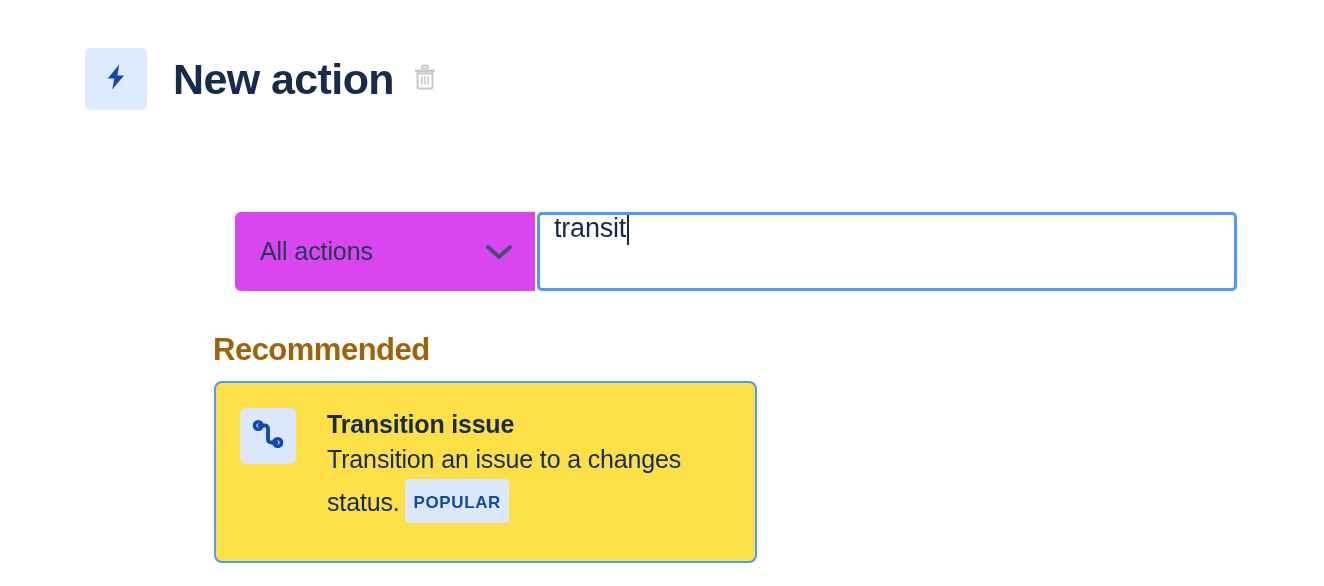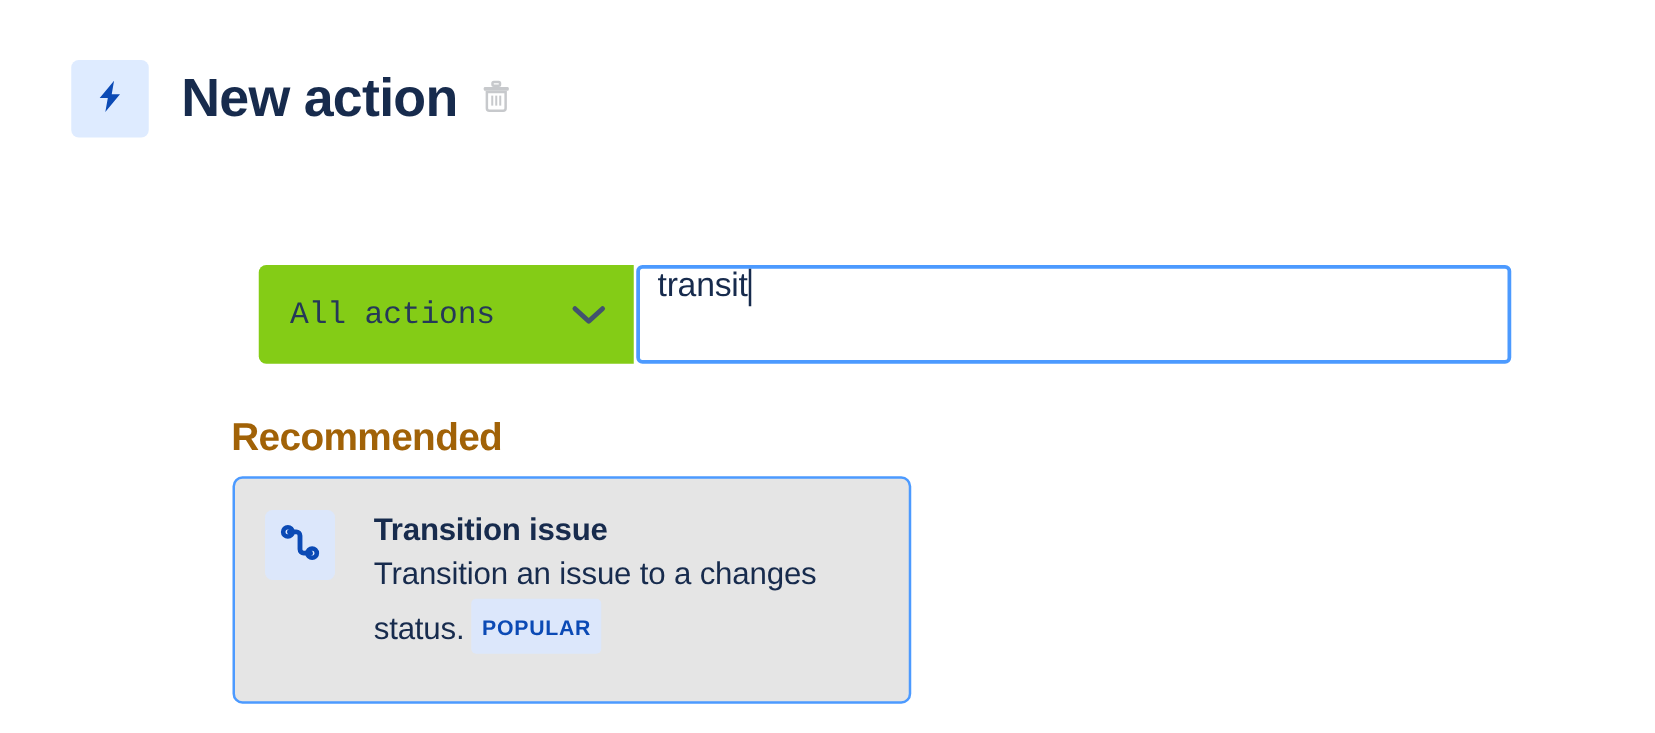--- a/index.html
+++ b/index.html
@@ -12,20 +12,21 @@
     height: 586px;
     font-family: "Liberation Sans", sans-serif;
     -webkit-font-smoothing: antialiased;
     overflow: hidden;
   }
 
   .page {
     position: relative;
     width: 1260px;
     height: 586px;
+    margin-left: 28px;
   }
 
   
   .header-row {
     position: absolute;
     left: 57px;
     top: 48px;
     display: flex;
     align-items: center;
   }
@@ -87,29 +88,28 @@
     left: 207px;
     top: 212px;
     display: flex;
     align-items: stretch;
   }
 
   .filter-select {
     width: 300px;
     height: 79px;
     box-sizing: border-box;
-    background: #84cc16;
+    background: #d946ef;
     border: none;
     border-radius: 6px 0 0 6px;
     display: flex;
     align-items: center;
     justify-content: space-between;
     padding: 0 22px 0 25px;
     cursor: pointer;
-    font-family: Liberation Mono, monospace;
   }
 
   .filter-select-label {
     font-size: 25px;
     color: #253858;
     letter-spacing: -0.1px;
     white-space: nowrap;
   }
 
   .chev {
@@ -164,21 +164,21 @@
   }
 
   
   .action-card {
     position: absolute;
     left: 186px;
     top: 381px;
     width: 543px;
     height: 182px;
     box-sizing: border-box;
-    background: #e5e5e5;
+    background: #fde047;
     border: 2px solid #4C9AFF;
     border-radius: 8px;
     display: flex;
     align-items: flex-start;
     padding: 25px 20px 20px 24px;
     cursor: pointer;
   }
 
   .card-icon-tile {
     width: 56px;

